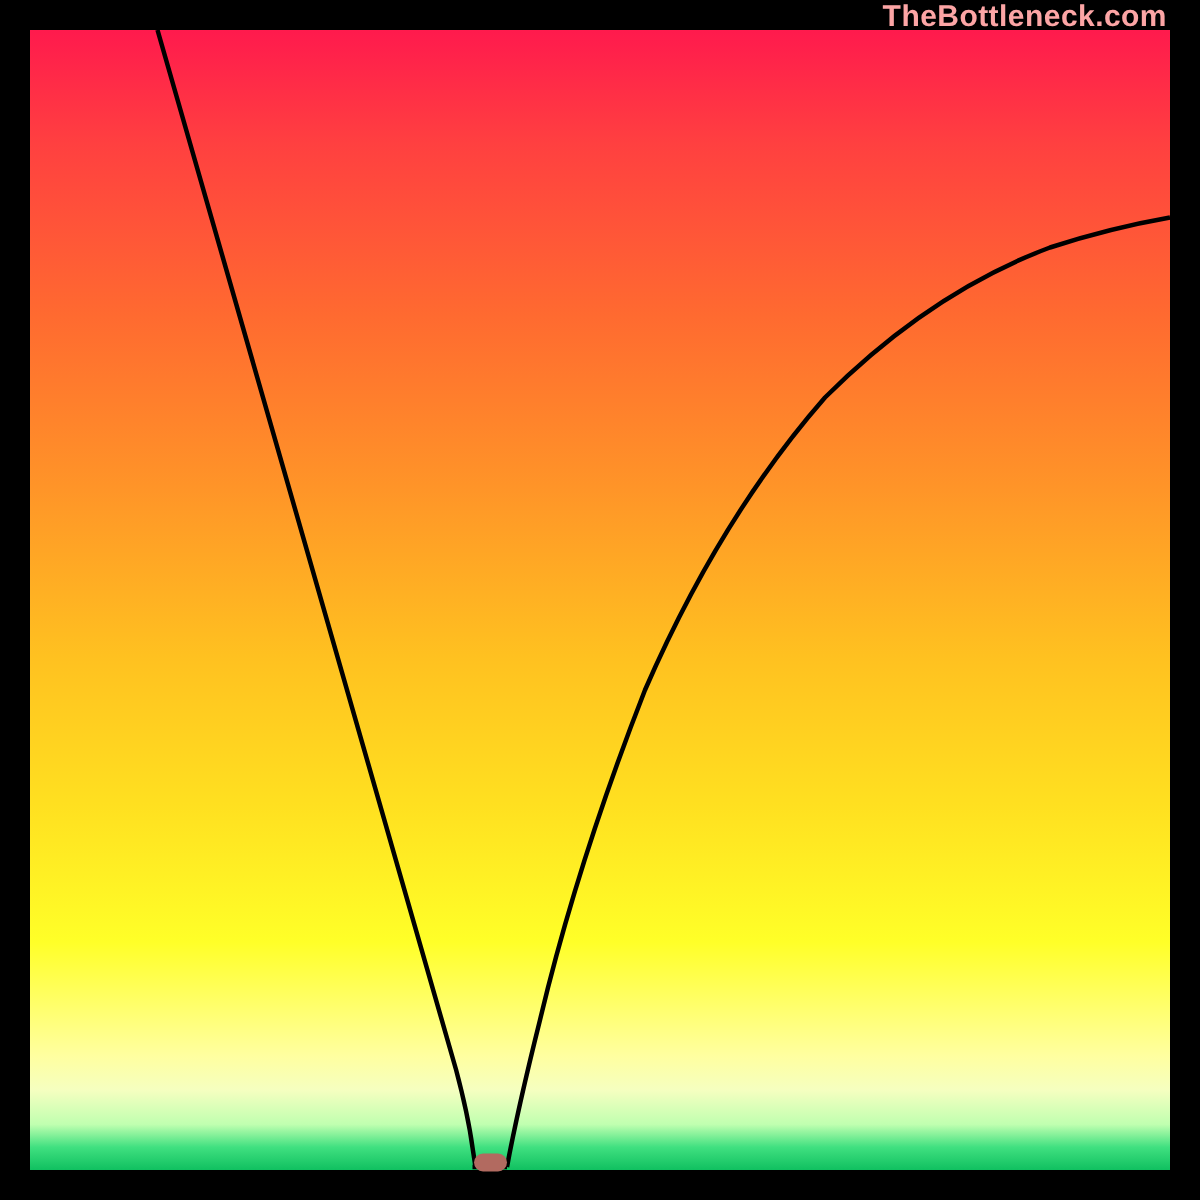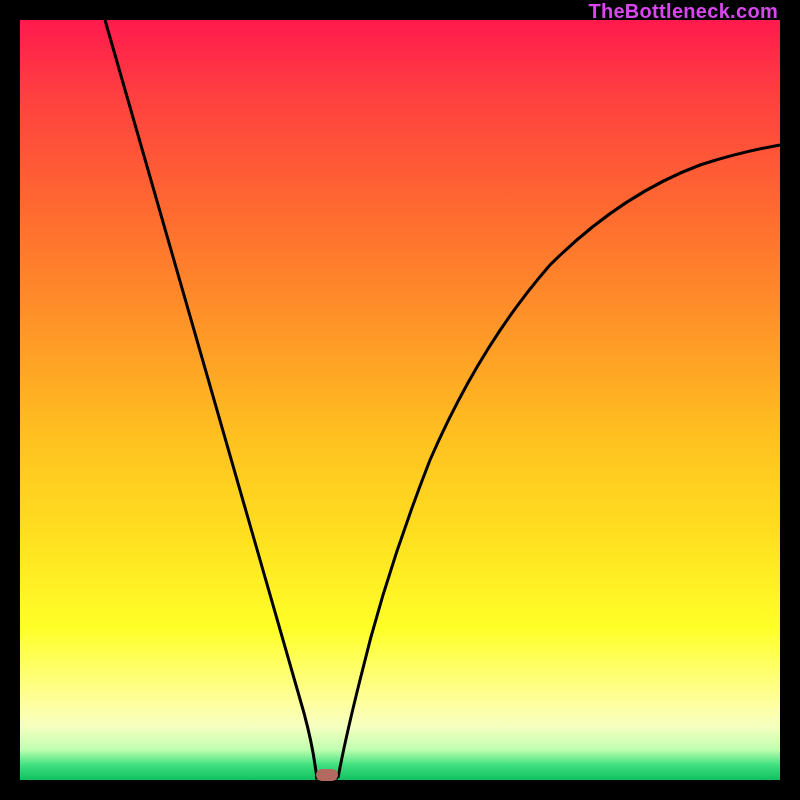--- a/index.html
+++ b/index.html
@@ -41,21 +41,21 @@
       #10c060 100%
     );
   }
   .watermark {
     position: absolute;
     top: 0;
     right: 22px;
     font-family: Arial, Helvetica, sans-serif;
     font-size: 20px;
     font-weight: 600;
-    color: #d946ef;
+    color: #fca5a5;
     letter-spacing: 0.3px;
   }
   svg.curve {
     position: absolute;
     left: 0;
     top: 0;
     width: 760px;
     height: 760px;
     overflow: visible;
   }

